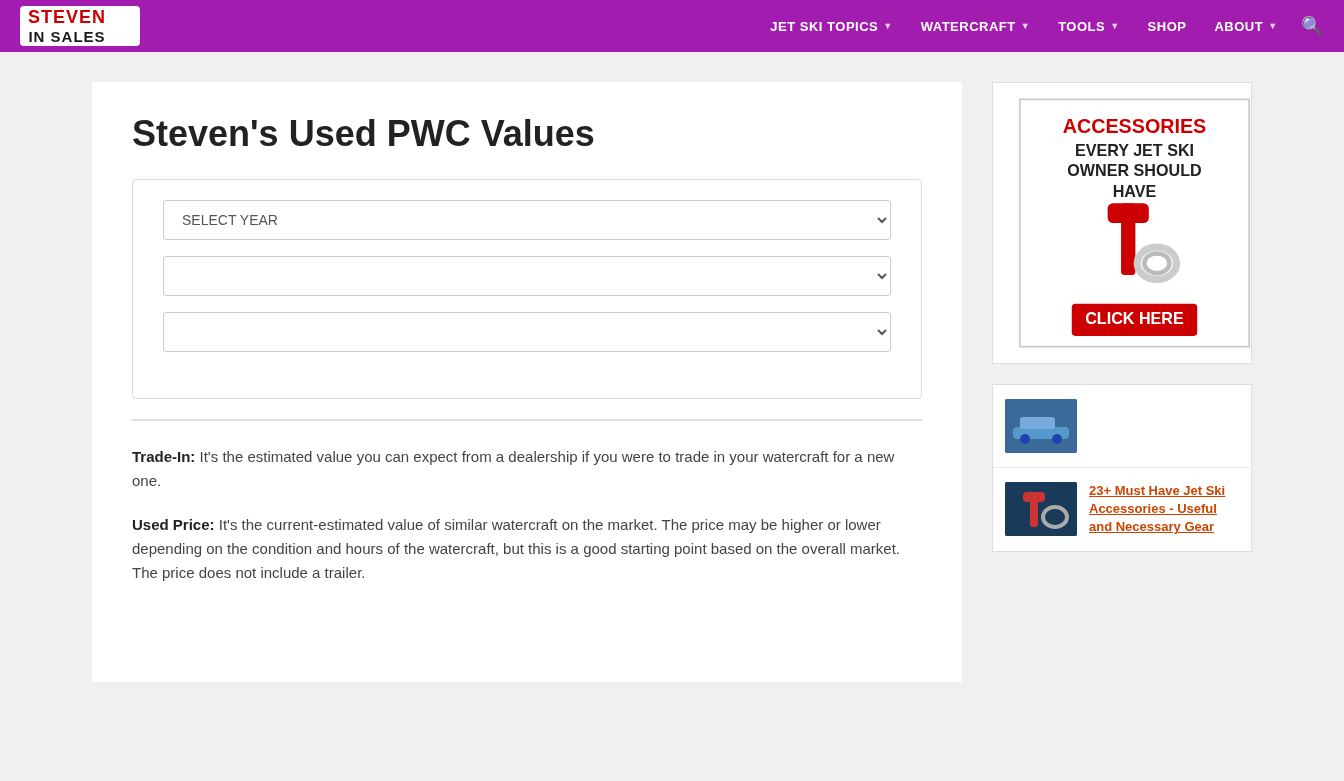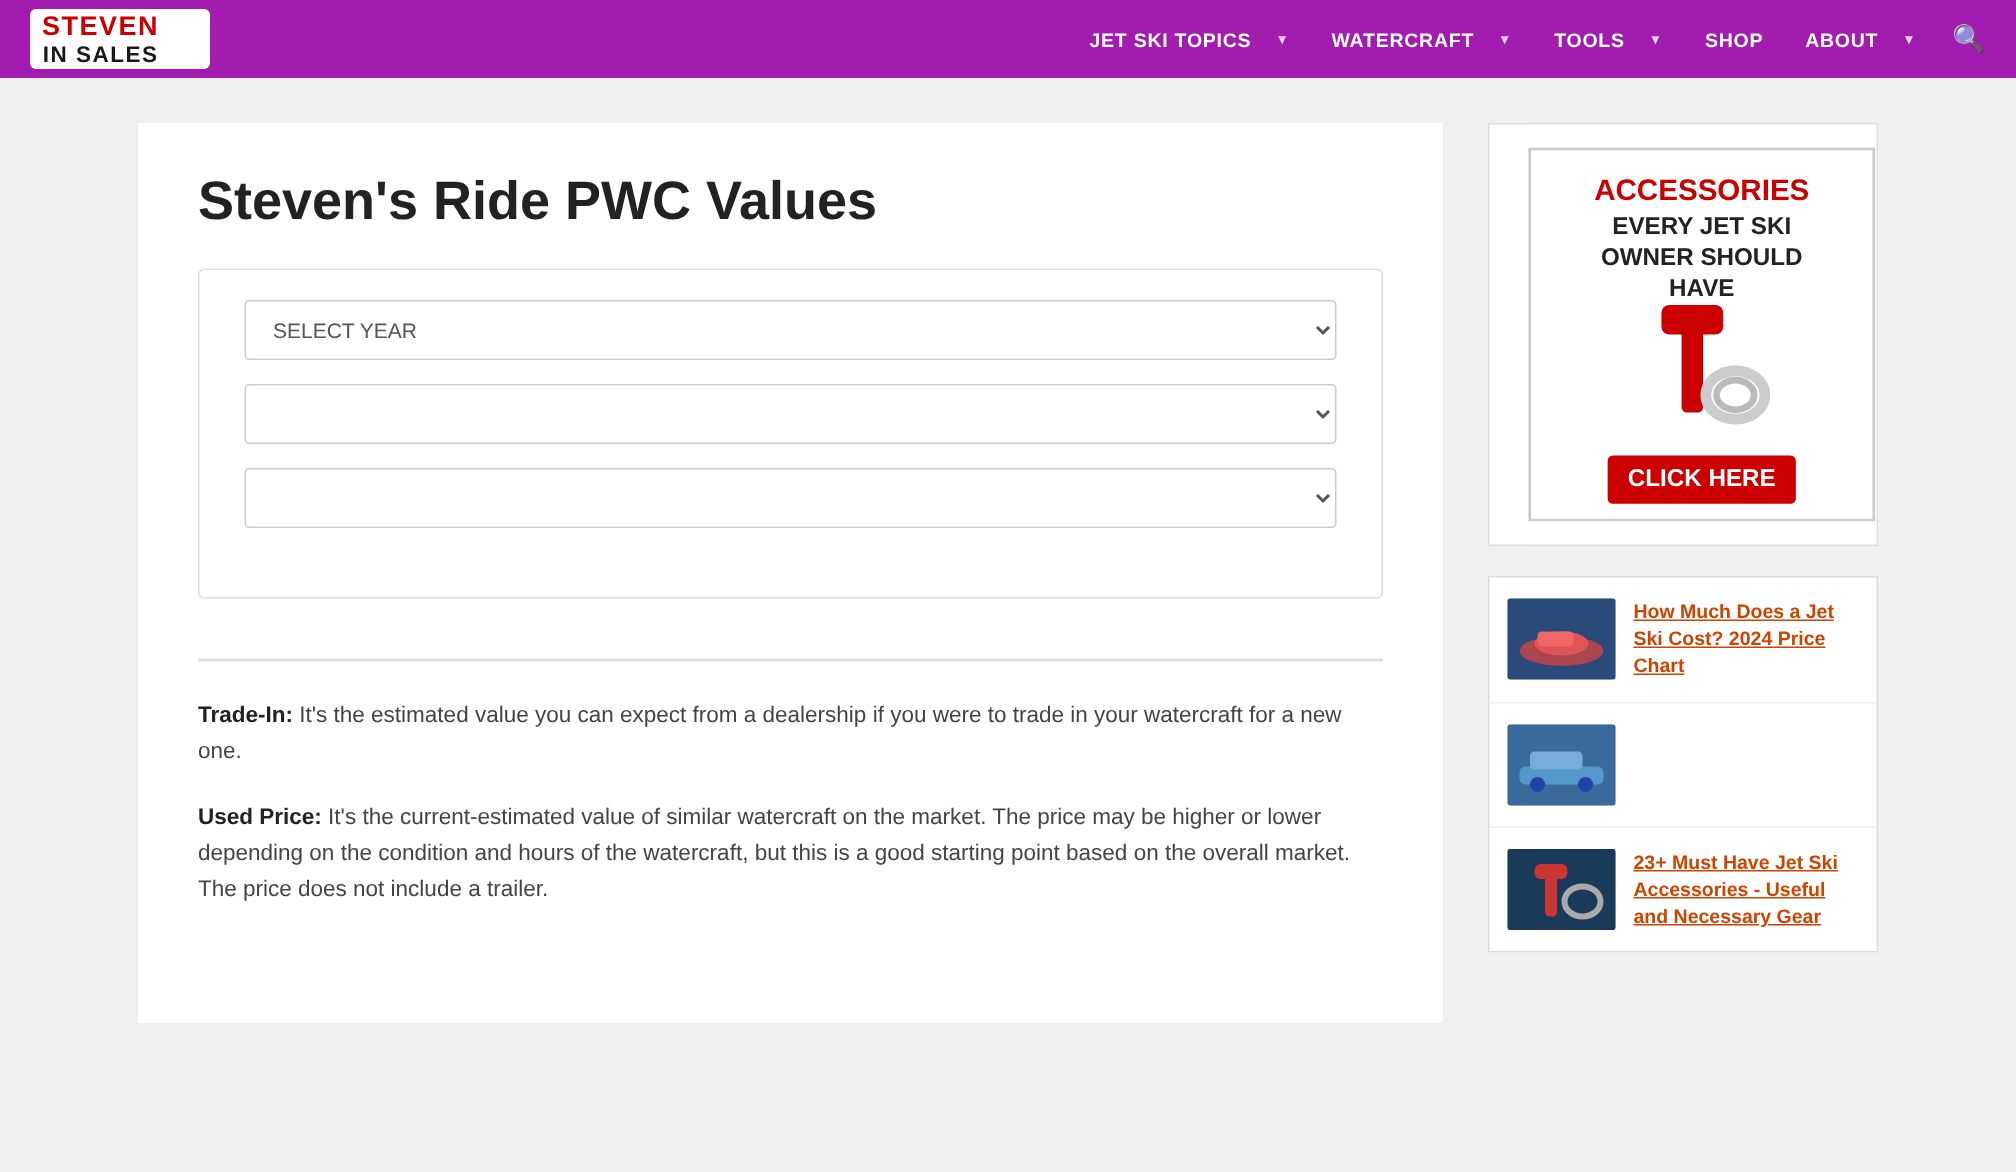--- a/index.html
+++ b/index.html
@@ -48,21 +48,21 @@
     }
     .nav-menu li a {
       color: #fff;
       text-decoration: none;
       font-size: 13px;
       font-weight: 600;
       padding: 0 14px;
       letter-spacing: 0.5px;
       display: flex;
       align-items: center;
-      gap: 16px;
+      gap: 5px;
       text-transform: uppercase;
     }
     .nav-menu li a .chevron {
       font-size: 9px;
       opacity: 0.8;
     }
     .nav-search-icon {
       color: #fff;
       font-size: 18px;
       cursor: pointer;
@@ -95,21 +95,21 @@
       font-weight: 700;
       color: #222;
       margin-bottom: 24px;
       line-height: 1.2;
     }
 
     .pwc-form-box {
       border: 1px solid #ddd;
       border-radius: 4px;
       padding: 20px 30px 30px;
-      margin-bottom: 40px;
+      margin-bottom: 20px;
       background: #fff;
     }
     .form-group {
       margin-bottom: 16px;
     }
     .form-select {
       width: 100%;
       padding: 10px 14px;
       border: 1px solid #ccc;
       border-radius: 3px;
@@ -237,21 +237,21 @@
         <span class="chevron">▼</span>
       </a>
     </li>
   </ul>
   <span class="nav-search-icon">🔍</span>
 </nav>
 
 <div class="page-wrapper">
 
   <main class="main-content">
-    <h1 class="page-title">Steven's Ride PWC Values</h1>
+    <h1 class="page-title">Steven's Used PWC Values</h1>
 
     <div class="pwc-form-box">
       <div class="form-group">
         <select class="form-select">
           <option value="">SELECT YEAR</option>
           <option>2024</option>
           <option>2023</option>
           <option>2022</option>
           <option>2021</option>
           <option>2020</option>
@@ -308,32 +308,20 @@
             <ellipse cx="155" cy="185" rx="14" ry="11" fill="none" stroke="#bbb" stroke-width="5"></ellipse>
 
             <rect x="60" y="230" width="140" height="36" rx="4" fill="#cc0000"></rect>
             <text x="130" y="253" text-anchor="middle" font-family="Arial" font-weight="900" font-size="18" fill="#fff">CLICK HERE</text>
           </svg>
         </div>
       </div>
     </div>
 
     <div class="related-posts">
-      <div class="related-post-item">
-        <div class="related-post-thumb thumb-jetski">
-          <svg width="72" height="54" viewBox="0 0 72 54" xmlns="http://www.w3.org/2000/svg">
-            <rect width="72" height="54" fill="#2a4a7a"></rect>
-
-            <ellipse cx="36" cy="35" rx="28" ry="10" fill="#cc4444" opacity="0.8"></ellipse>
-            <ellipse cx="36" cy="30" rx="18" ry="8" fill="#dd5555"></ellipse>
-            <rect x="20" y="22" width="24" height="10" rx="3" fill="#ee6666"></rect>
-          </svg>
-        </div>
-        <a class="related-post-title">How Much Does a Jet Ski Cost? 2024 Price Chart</a>
-      </div>
 
       <div class="related-post-item">
         <div class="related-post-thumb thumb-seadoo">
           <svg width="72" height="54" viewBox="0 0 72 54" xmlns="http://www.w3.org/2000/svg">
             <rect width="72" height="54" fill="#3a6a9a"></rect>
 
             <rect x="8" y="28" width="56" height="12" rx="4" fill="#5599cc"></rect>
             <rect x="15" y="18" width="35" height="12" rx="3" fill="#77aadd"></rect>
             <circle cx="20" cy="40" r="5" fill="#2244aa"></circle>
             <circle cx="52" cy="40" r="5" fill="#2244aa"></circle>

